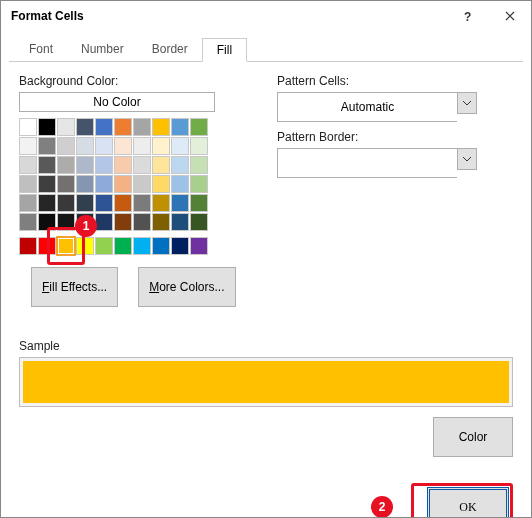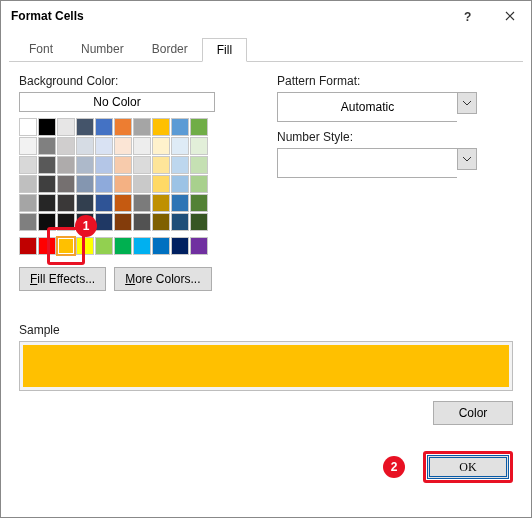--- a/index.html
+++ b/index.html
@@ -17,21 +17,21 @@
   .section-label { margin: 2px 0 4px 0; color: #222; }
   .nocolor-btn { width: 196px; height: 20px; border: 1px solid #adadad; background: #fff; text-align: center; line-height: 18px; cursor: default; margin-bottom: 6px; }
   .palette { display: grid; grid-template-columns: repeat(10, 18px); gap: 1px; }
   .sw { width: 18px; height: 18px; border: 1px solid #c8c8c8; cursor: default; }
   .pal-gap { height: 6px; }
   .std-row { display: flex; gap: 1px; }
   .std-row .sw.sel { outline: 2px solid #f3a22e; outline-offset: -1px; box-shadow: 0 0 0 1px #fff inset; }
   .callout { position: absolute; width: 38px; height: 38px; border: 3px solid #e81123; border-radius: 3px; pointer-events: none; }
   .badge { position: absolute; width: 22px; height: 22px; border-radius: 50%; background: #e81123; color:#fff; display:flex; align-items:center; justify-content:center; font-weight:600; pointer-events:none; }
   .btn-row { display:flex; gap: 8px; margin-top: 12px; }
-  .win-btn { height: 24px; border: 1px solid #adadad; background: #e1e1e1; padding: 0 10px; cursor: default; display:inline-flex; align-items:center; justify-content:center; }
+  .win-btn { height: 40px; border: 1px solid #adadad; background: #e1e1e1; padding: 0 10px; cursor: default; display:inline-flex; align-items:center; justify-content:center;margin-left:12px; }
   .win-btn u { text-decoration: underline; }
   .dropdown { display:flex; }
   .dropdown .dd-body { flex:1; height: 30px; border:1px solid #adadad; border-right:none; padding: 0 0; display:flex; align-items:center; justify-content:center; background:#fff; }
   .dropdown .dd-arrow { width: 20px; height: 22px; border:1px solid #adadad; background:#e1e1e1; display:flex; align-items:center; justify-content:center; }
   .dd-arrow svg { display:block; }
   .sample-label { margin: 22px 18px 4px 18px; color:#222; }
   .sample-box { margin: 0 18px; border:1px solid #bdbdbd; background:#f3f3f3; padding: 3px; }
   .sample-inner { height: 42px; }
   .clear-row { display:flex; justify-content:flex-end; margin: 10px 18px 0 0; }
   .ok-cancel { display:flex; justify-content:flex-end; gap: 18px; margin: 26px 18px 0 0; align-items:center; }
@@ -147,30 +147,30 @@
     <div class="btn-row">
       <div class="win-btn">
           <span><u>F</u><span>ill Effects...</span></span>
         </div>
       <div class="win-btn">
           <span><u>M</u><span>ore Colors...</span></span>
         </div>
     </div>
   </div>
   <div class="right">
-    <div class="section-label">Pattern Format:</div>
+    <div class="section-label">Pattern Cells:</div>
     <div class="dropdown">
       <div class="dd-body">Automatic</div>
       <div class="dd-arrow">
         <svg width="8" height="5" viewBox="0 0 8 5">
             <path d="M0 0 L4 4 L8 0" fill="none" stroke="#333"></path>
           </svg>
       </div>
     </div>
-    <div class="section-label" style="margin-top:8px;">Number Style:</div>
+    <div class="section-label" style="margin-top:8px;">Pattern Border:</div>
     <div class="dropdown">
       <div class="dd-body"></div>
       <div class="dd-arrow">
         <svg width="8" height="5" viewBox="0 0 8 5">
             <path d="M0 0 L4 4 L8 0" fill="none" stroke="#333"></path>
           </svg>
       </div>
     </div>
   </div>
 </div>

